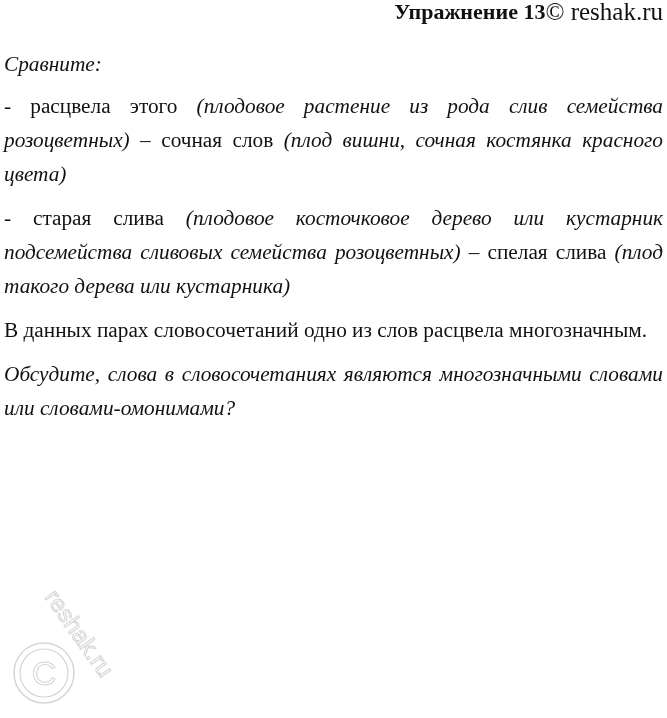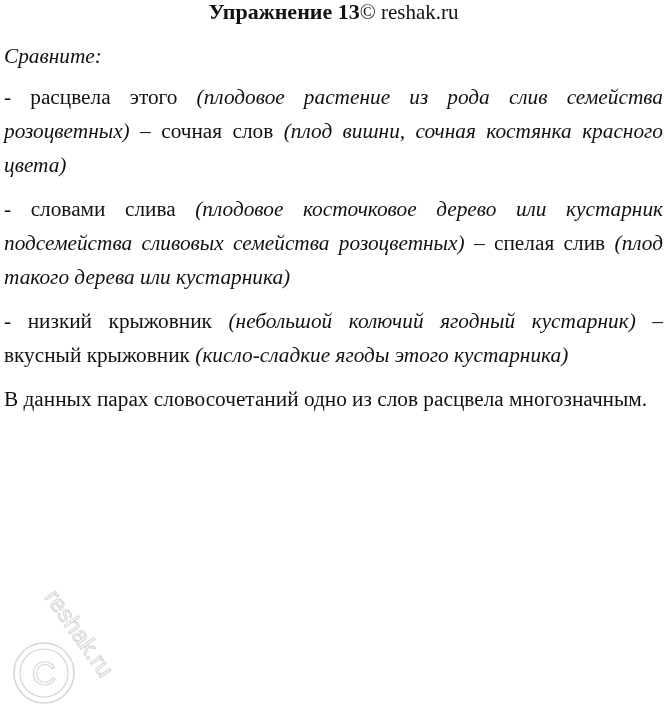--- a/index.html
+++ b/index.html
@@ -9,42 +9,42 @@
       position: relative;
       overflow: hidden;
       font-family: "Liberation Serif", serif;
       color: #111111;
     }
     .header {
       position: absolute;
       left: 4px; right: 4px; top: 0;
       height: 28px;
       display: flex;
-      justify-content: center;
+      justify-content: flex-end;
       align-items: flex-start;
     }
     .title {
       font-weight: bold;
       font-size: 22px;
       line-height: 24px;
     }
     .copyright {
-      font-size: 21px;
+      font-size: 25px;
       line-height: 24px;
     }
     .content {
       position: absolute;
       left: 4px;
       top: 39px;
       width: 659px;
       font-size: 21.3px;
       line-height: 34px;
     }
     .p {
-      margin: 0 0 10px 0;
+      margin: 8px 0 10px 0;
       text-align: justify;
     }
     .p.intro { margin-bottom: 7px; }
     .it { font-style: italic; }
     .watermark {
       position: absolute;
       left: 4px;
       top: 585px;
       width: 150px;
       height: 130px;
@@ -64,33 +64,29 @@
   <p class="p intro it">Сравните:</p>
 
 
   <p class="p">
     <span>- </span><span>расцвела этого</span>
     <span class="it">(плодовое растение из рода слив семейства розоцветных)</span><span> – </span><span>сочная слов</span>
     <span class="it">(плод вишни, сочная костянка красного цвета)</span>
   </p>
 
   <p class="p">
-    <span>- </span><span>словами слива</span>
-    <span class="it">(плодовое косточковое дерево или кустарник подсемейства сливовых семейства розоцветных)</span><span> – </span><span>спелая слив</span>
+    <span>- </span><span>старая слива</span>
+    <span class="it">(плодовое косточковое дерево или кустарник подсемейства сливовых семейства розоцветных)</span><span> – </span><span>спелая слива</span>
     <span class="it">(плод такого дерева или кустарника)</span>
   </p>
 
-  <p class="p">
-    <span>- </span><span>низкий крыжовник</span>
-    <span class="it">(небольшой колючий ягодный кустарник)</span><span> – </span><span>вкусный крыжовник</span>
-    <span class="it">(кисло-сладкие ягоды этого кустарника)</span>
-  </p>
 
   <p class="p">В данных парах словосочетаний одно из слов расцвела многозначным.</p>
 
+  <p class="p it">Обсудите, слова в словосочетаниях являются многозначными словами или словами-омонимами?</p>
 
 </div>
 
 <div class="watermark">
   <svg width="150" height="130" viewBox="0 0 150 130">
     <circle cx="40" cy="88" r="30" fill="none" stroke="#888" stroke-width="1.5"></circle>
     <circle cx="40" cy="88" r="24" fill="none" stroke="#888" stroke-width="1.2"></circle>
     <text x="40" y="100" text-anchor="middle" font-family="Liberation Sans, sans-serif" font-size="34" fill="none" stroke="#888" stroke-width="1.1">C</text>
     <text x="40" y="12" font-family="Liberation Sans, sans-serif" font-size="24" fill="none" stroke="#888" stroke-width="1.1" transform="rotate(55 40 12)">reshak.ru</text>
   </svg>

